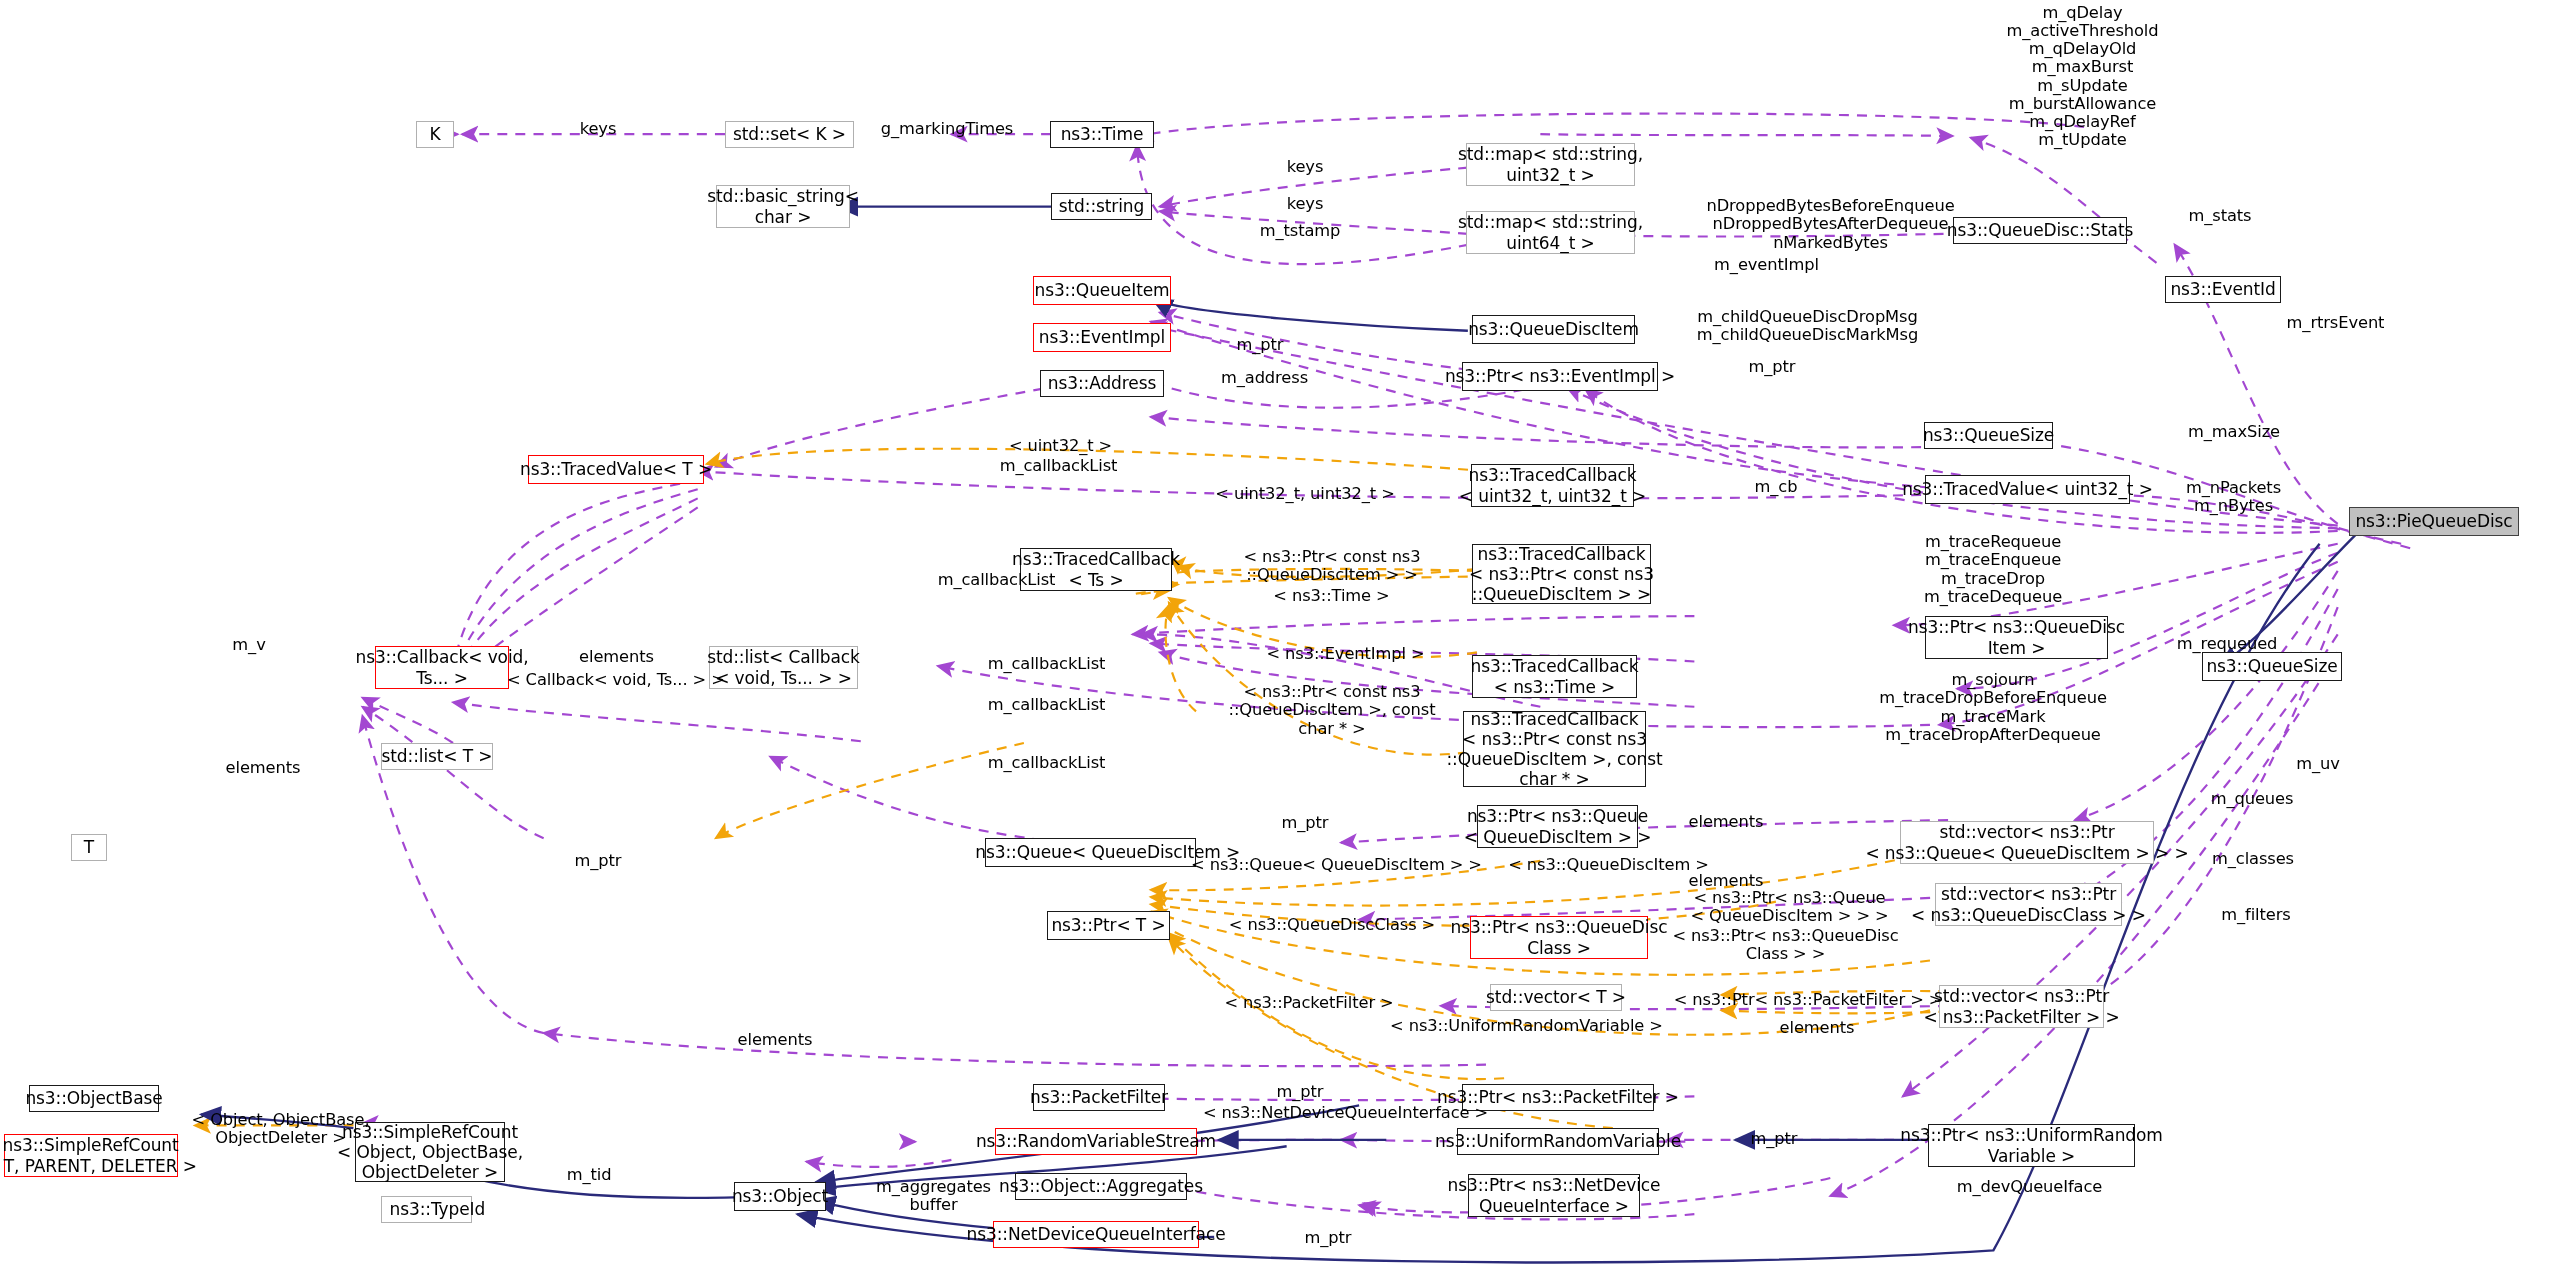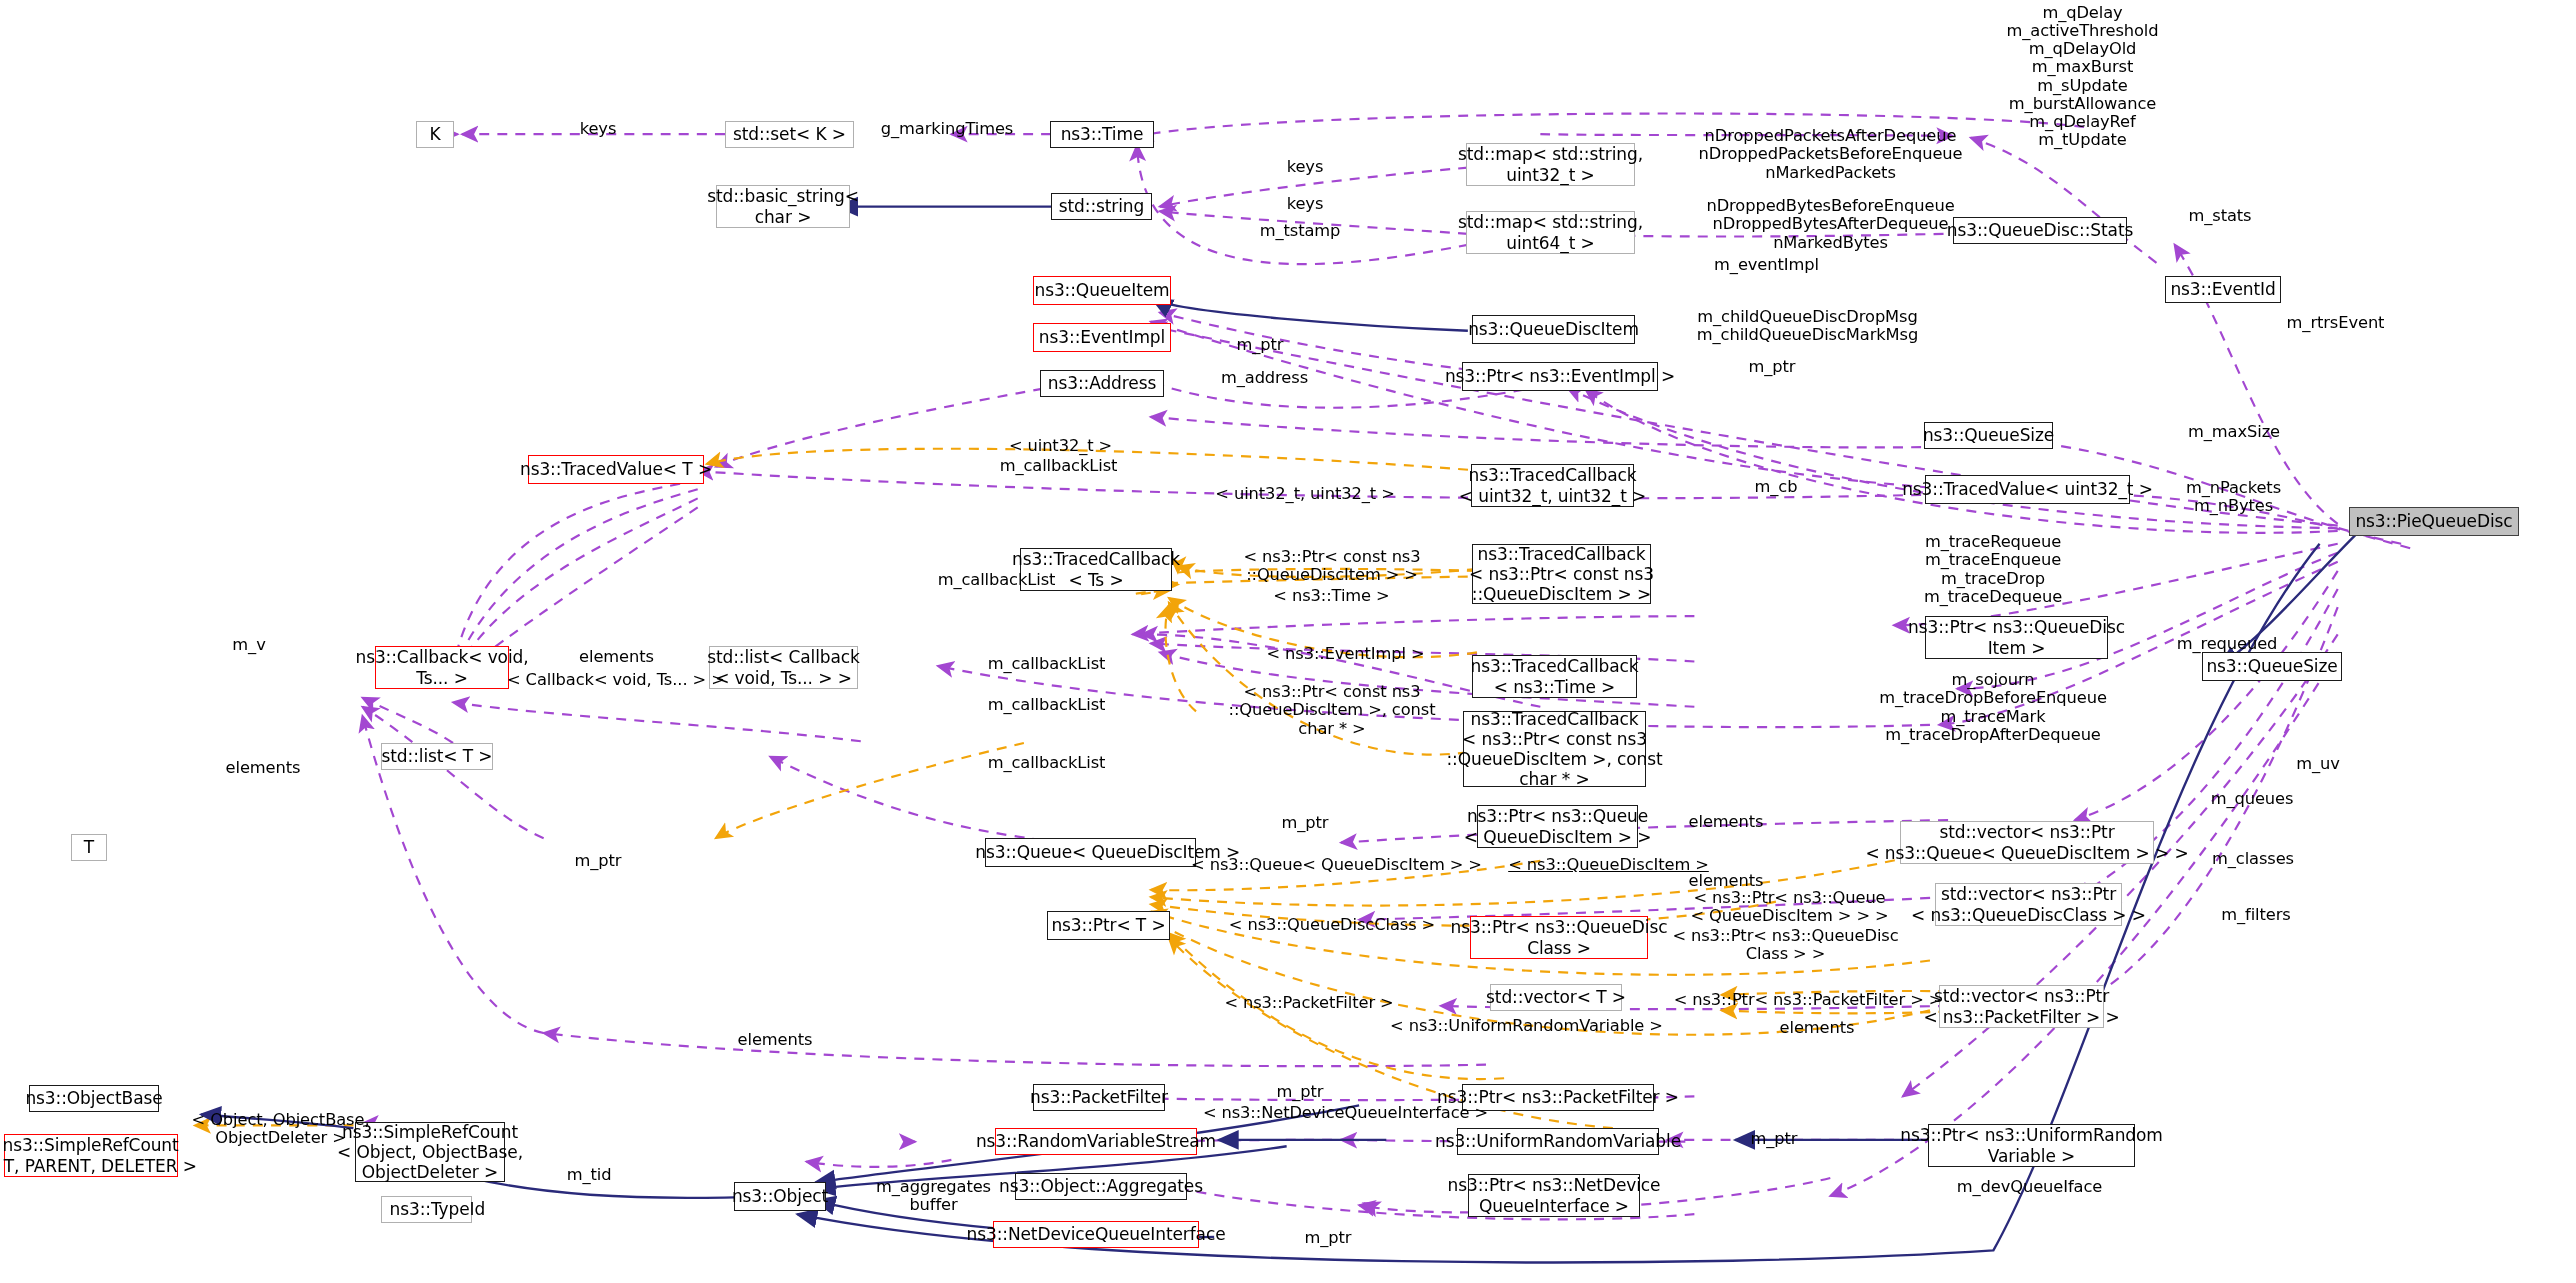--- a/index.html
+++ b/index.html
@@ -296,23 +296,20 @@
 m_tUpdate</div>
 
   <div class="lbl" style="left:562px;top:120px;width:72px;">keys</div>
 
   <div class="lbl" style="left:852px;top:120px;width:190px;">g_markingTimes</div>
 
   <div class="lbl" style="left:1269px;top:158px;width:72px;">keys</div>
 
   <div class="lbl" style="left:1269px;top:195px;width:72px;">keys</div>
 
-  <div class="lbl" style="left:1622px;top:127px;width:417px;">nDroppedPacketsAfterDequeue
-nDroppedPacketsBeforeEnqueue
-nMarkedPackets</div>
 
   <div class="lbl" style="left:1622px;top:197px;width:417px;">nDroppedBytesBeforeEnqueue
 nDroppedBytesAfterDequeue
 nMarkedBytes</div>
 
   <div class="lbl" style="left:2170px;top:207px;width:100px;">m_stats</div>
 
   <div class="lbl" style="left:1232px;top:222px;width:136px;">m_tstamp</div>
 
   <div class="lbl" style="left:1685px;top:256px;width:163px;">m_eventImpl</div>
@@ -383,21 +380,21 @@
   <div class="lbl" style="left:2282px;top:755px;width:72px;">m_uv</div>
 
   <div class="lbl" style="left:1264px;top:814px;width:82px;">m_ptr</div>
 
   <div class="lbl" style="left:1658px;top:813px;width:136px;">elements</div>
 
   <div class="lbl" style="left:2184px;top:790px;width:136px;">m_queues</div>
 
   <div class="lbl" style="left:1187px;top:856px;width:299px;">&lt; ns3::Queue&lt; QueueDiscItem &gt; &gt;</div>
 
-  <div class="lbl" style="left:1495px;top:856px;width:227px;text-decoration:underline;">&lt; ns3::QueueDiscItem &gt;</div>
+  <div class="lbl" style="left:1495px;top:856px;width:227px;">&lt; ns3::QueueDiscItem &gt;</div>
 
   <div class="lbl" style="left:1658px;top:872px;width:136px;">elements</div>
 
   <div class="lbl" style="left:2185px;top:850px;width:136px;">m_classes</div>
 
   <div class="lbl" style="left:557px;top:852px;width:82px;">m_ptr</div>
 
   <div class="lbl" style="left:1667px;top:889px;width:245px;">&lt; ns3::Ptr&lt; ns3::Queue
 &lt; QueueDiscItem &gt; &gt; &gt;</div>
 

